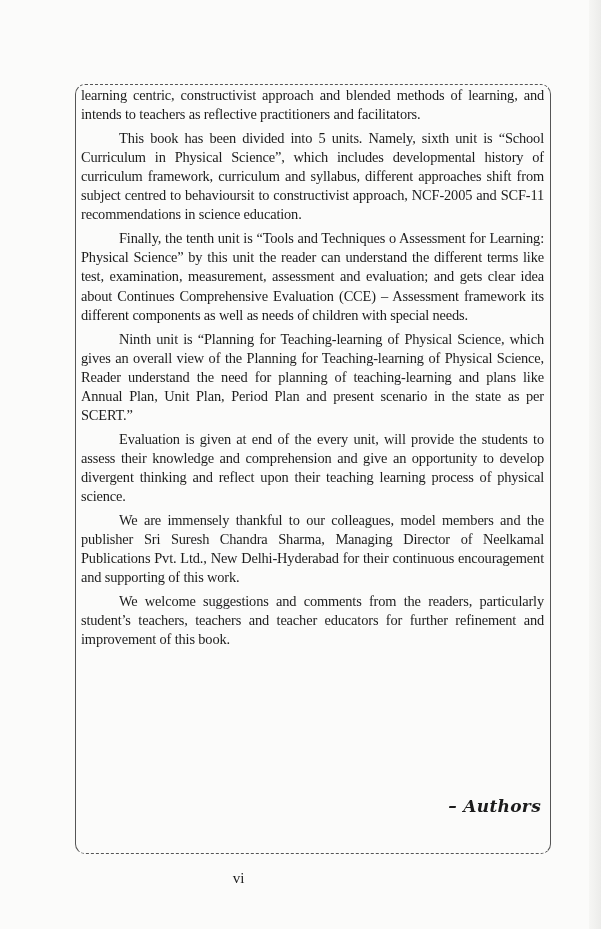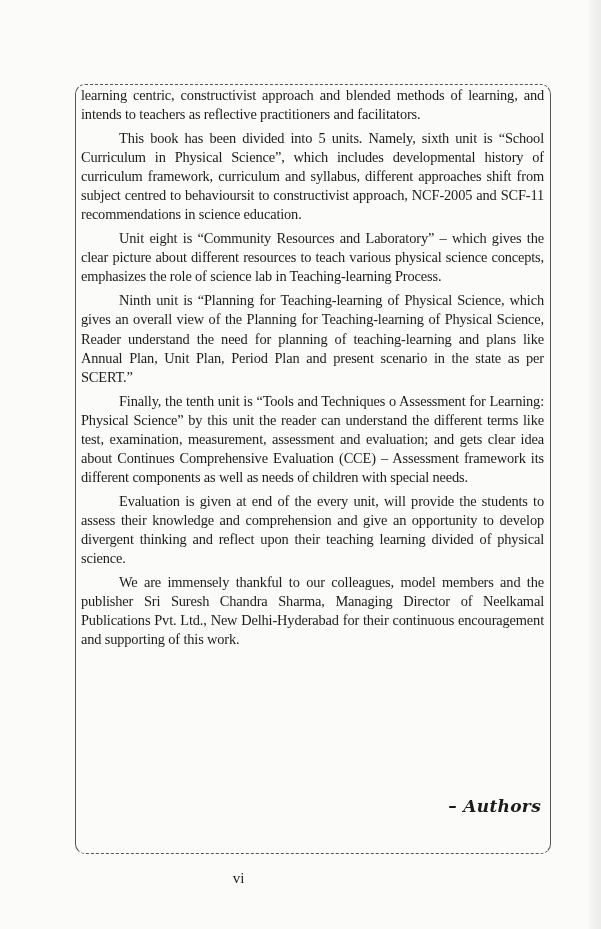--- a/index.html
+++ b/index.html
@@ -55,22 +55,22 @@
 </head>
 <body>
 
 <div class="page-edge"></div>
 
 <div class="frame"></div>
 
 <div class="text">
   <p class="noindent">learning centric, constructivist approach and blended methods of learning, and intends to teachers as reflective practitioners and facilitators.</p>
   <p>This book has been divided into 5 units. Namely, sixth unit is “School Curriculum in Physical Science”, which includes developmental history of curriculum framework, curriculum and syllabus, different approaches shift from subject centred to behavioursit to constructivist approach, NCF-2005 and SCF-11 recommendations in science education.</p>
-  <p>Unit eight is “Community Resources and Laboratory” – which gives the clear picture about different resources to teach various physical science concepts, emphasizes the role of science lab in Teaching-learning Process.</p>
+  <p>Finally, the tenth unit is “Tools and Techniques o Assessment for Learning: Physical Science” by this unit the reader can understand the different terms like test, examination, measurement, assessment and evaluation; and gets clear idea about Continues Comprehensive Evaluation (CCE) – Assessment framework its different components as well as needs of children with special needs.</p>
   <p>Ninth unit is “Planning for Teaching-learning of Physical Science, which gives an overall view of the Planning for Teaching-learning of Physical Science, Reader understand the need for planning of teaching-learning and plans like Annual Plan, Unit Plan, Period Plan and present scenario in the state as per SCERT.”</p>
-  <p>Finally, the tenth unit is “Tools and Techniques o Assessment for Learning: Physical Science” by this unit the reader can understand the different terms like test, examination, measurement, assessment and evaluation; and gets clear idea about Continues Comprehensive Evaluation (CCE) – Assessment framework its different components as well as needs of children with special needs.</p>
-  <p>Evaluation is given at end of the every unit, will provide the students to assess their knowledge and comprehension and give an opportunity to develop divergent thinking and reflect upon their teaching learning divided of physical science.</p>
+  <p>Evaluation is given at end of the every unit, will provide the students to assess their knowledge and comprehension and give an opportunity to develop divergent thinking and reflect upon their teaching learning process of physical science.</p>
   <p>We are immensely thankful to our colleagues, model members and the publisher Sri Suresh Chandra Sharma, Managing Director of Neelkamal Publications Pvt. Ltd., New Delhi-Hyderabad for their continuous encouragement and supporting of this work.</p>
+  <p>We welcome suggestions and comments from the readers, particularly student’s teachers, teachers and teacher educators for further refinement and improvement of this book.</p>
 </div>
 
 <div class="signature">– Authors</div>
 
 <div class="page-number">vi</div>
 
 </body></html>

